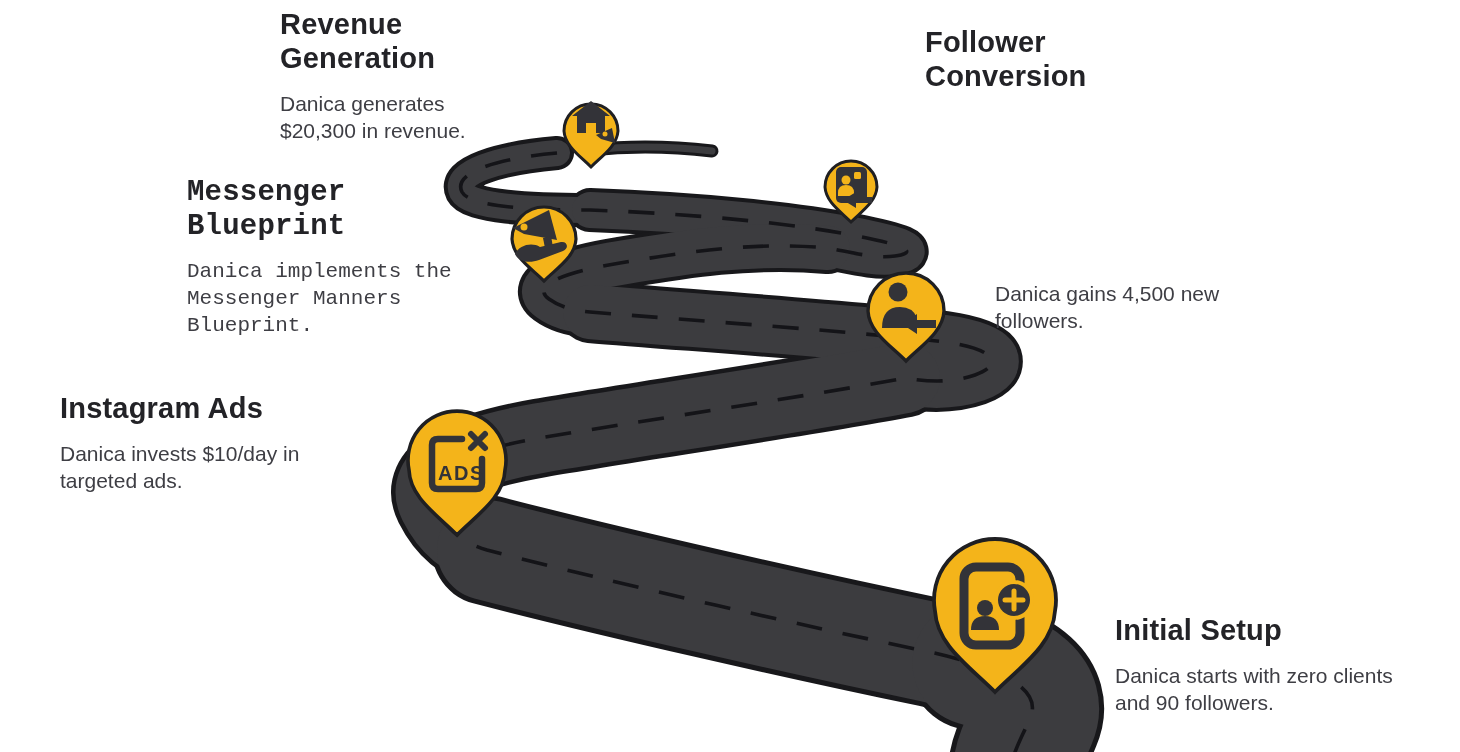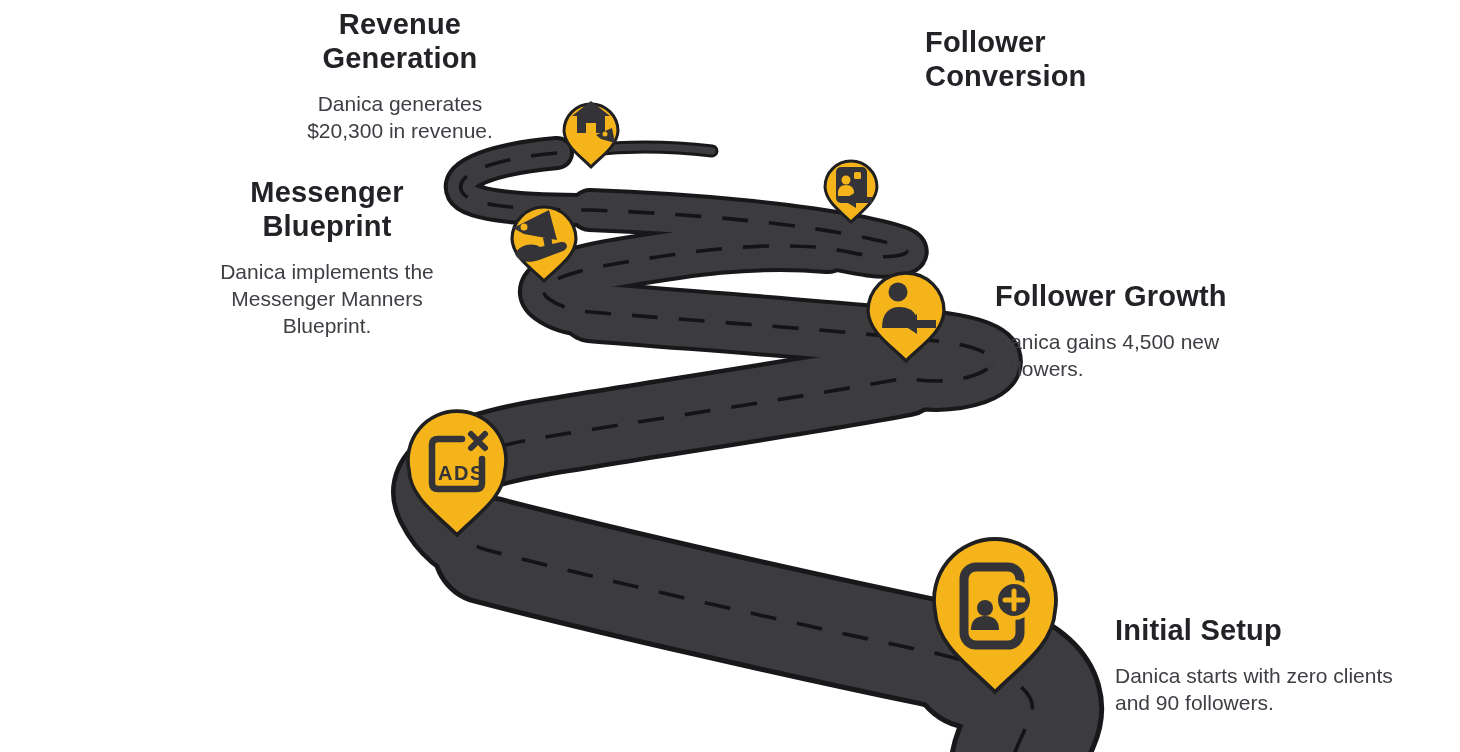--- a/index.html
+++ b/index.html
@@ -18,25 +18,25 @@
     font-weight:bold;
     color:#232327;
     letter-spacing:.2px;
   }
   .label-block .m-desc{
     margin:0;
     font-size:21px;line-height:1.3;
     font-weight:normal;
     color:#3e3e44;
   }
-  .align-right{text-align:center;}
+  .align-right{text-align:left;}
   
   .blk-revenue   {right:940px;  top:8px;   width:240px;}
   .blk-conversion{left:925px;   top:26px;  width:240px;}
-  .blk-messenger {right:993px;  top:176px; width:280px;}
+  .blk-messenger {right:993px;  top:176px; width:280px;font-family:Liberation Mono, monospace;}
   .blk-growth    {left:995px;   top:280px; width:285px;}
   .blk-ads       {right:1115px; top:392px; width:285px;}
   .blk-setup     {left:1115px;  top:574px; width:280px;margin-top:40px;}
   .ads-text{
     font-family:"Liberation Sans", sans-serif;
     font-weight:bold;font-size:20px;letter-spacing:1.5px;
   }
 </style>
 </head>
 <body>
@@ -141,23 +141,26 @@
   <div class="label-block blk-conversion">
     <h2 class="m-title">Follower Conversion</h2>
   </div>
 
   <div class="label-block blk-messenger align-right">
     <h2 class="m-title">Messenger Blueprint</h2>
     <p class="m-desc">Danica implements the Messenger Manners Blueprint.</p>
   </div>
 
   <div class="label-block blk-growth">
-    <h2 class="m-title">Follower Growth</h2>
     <p class="m-desc">Danica gains 4,500 new followers.</p>
   </div>
 
+  <div class="label-block blk-ads align-right">
+    <h2 class="m-title">Instagram Ads</h2>
+    <p class="m-desc">Danica invests $10/day in targeted ads.</p>
+  </div>
 
   <div class="label-block blk-setup">
     <h2 class="m-title">Initial Setup</h2>
     <p class="m-desc">Danica starts with zero clients and 90 followers.</p>
   </div>
 
 </div>
 
 </body></html>

